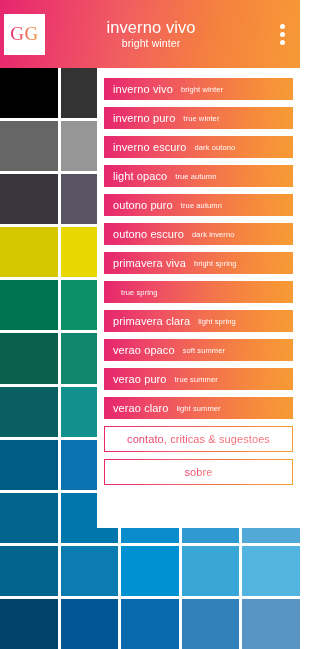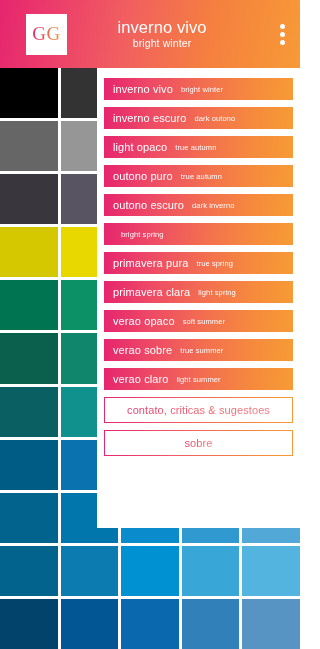--- a/index.html
+++ b/index.html
@@ -37,21 +37,21 @@
     width: 300px;
     height: 68px;
     z-index: 30;
     background: linear-gradient(100deg, #e6256e 0%, #ec3d6b 18%, #f15f5f 42%, #f5803f 70%, #f79a36 100%);
     display: flex;
     align-items: center;
   }
   #logo-box {
     width: 41px;
     height: 41px;
-    margin-left: 26px;
+    margin-left: 4px;
     background: #ffffff;
     display: flex;
     align-items: center;
     justify-content: center;
     flex: none;
   }
   #logo-text {
     font-family: "Liberation Serif", serif;
     font-size: 19px;
     letter-spacing: 0.5px;
@@ -209,52 +209,56 @@
     <div class="swatch" style="left: 242.4px; top: 598.909px; width: 57.6px; height: 50.0909px; background: rgb(87, 148, 196);"></div>
   </div>
 
 <div id="menu-panel">
   <div id="season-list">
       <div class="season-row">
         <span class="season-pt">inverno vivo</span>
         <span class="season-en">bright winter</span>
       </div>
       <div class="season-row">
+        <span class="season-pt">inverno puro</span>
+        <span class="season-en">true winter</span>
+      </div>
+      <div class="season-row">
         <span class="season-pt">inverno escuro</span>
         <span class="season-en">dark outono</span>
       </div>
       <div class="season-row">
         <span class="season-pt">light opaco</span>
         <span class="season-en">true autumn</span>
       </div>
       <div class="season-row">
         <span class="season-pt">outono puro</span>
         <span class="season-en">true autumn</span>
       </div>
       <div class="season-row">
         <span class="season-pt">outono escuro</span>
         <span class="season-en">dark inverno</span>
       </div>
       <div class="season-row">
+        <span class="season-pt">primavera viva</span>
         <span class="season-en">bright spring</span>
       </div>
       <div class="season-row">
-        <span class="season-pt">primavera pura</span>
         <span class="season-en">true spring</span>
       </div>
       <div class="season-row">
         <span class="season-pt">primavera clara</span>
         <span class="season-en">light spring</span>
       </div>
       <div class="season-row">
         <span class="season-pt">verao opaco</span>
         <span class="season-en">soft summer</span>
       </div>
       <div class="season-row">
-        <span class="season-pt">verao sobre</span>
+        <span class="season-pt">verao puro</span>
         <span class="season-en">true summer</span>
       </div>
       <div class="season-row">
         <span class="season-pt">verao claro</span>
         <span class="season-en">light summer</span>
       </div>
     </div>
 
   <div class="plain-btn">
     <span class="plain-btn-label">contato, criticas &amp; sugestoes</span>

